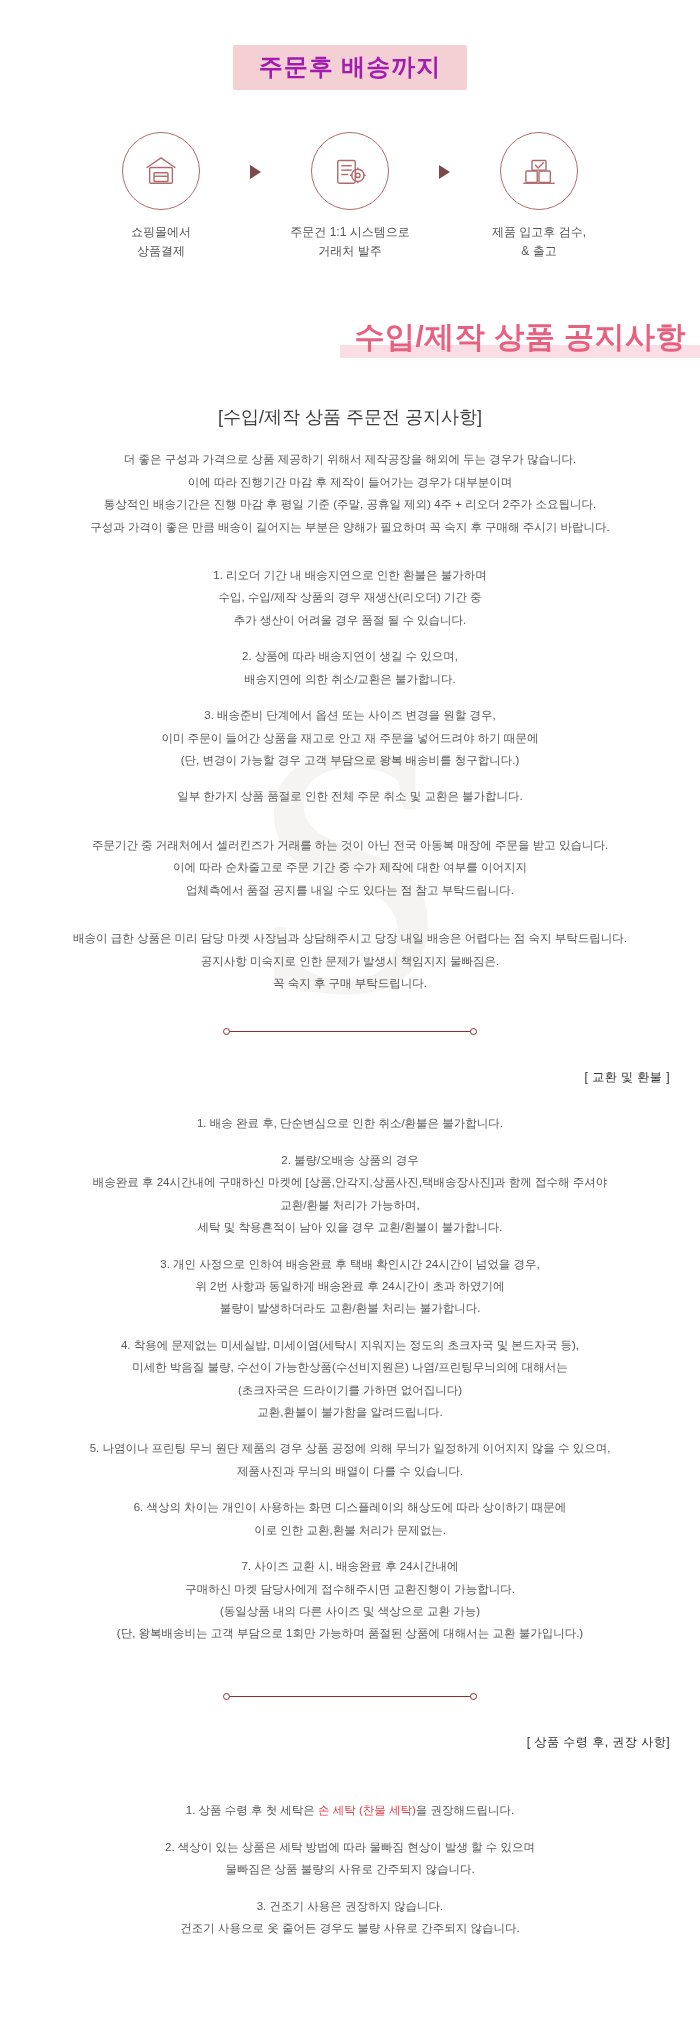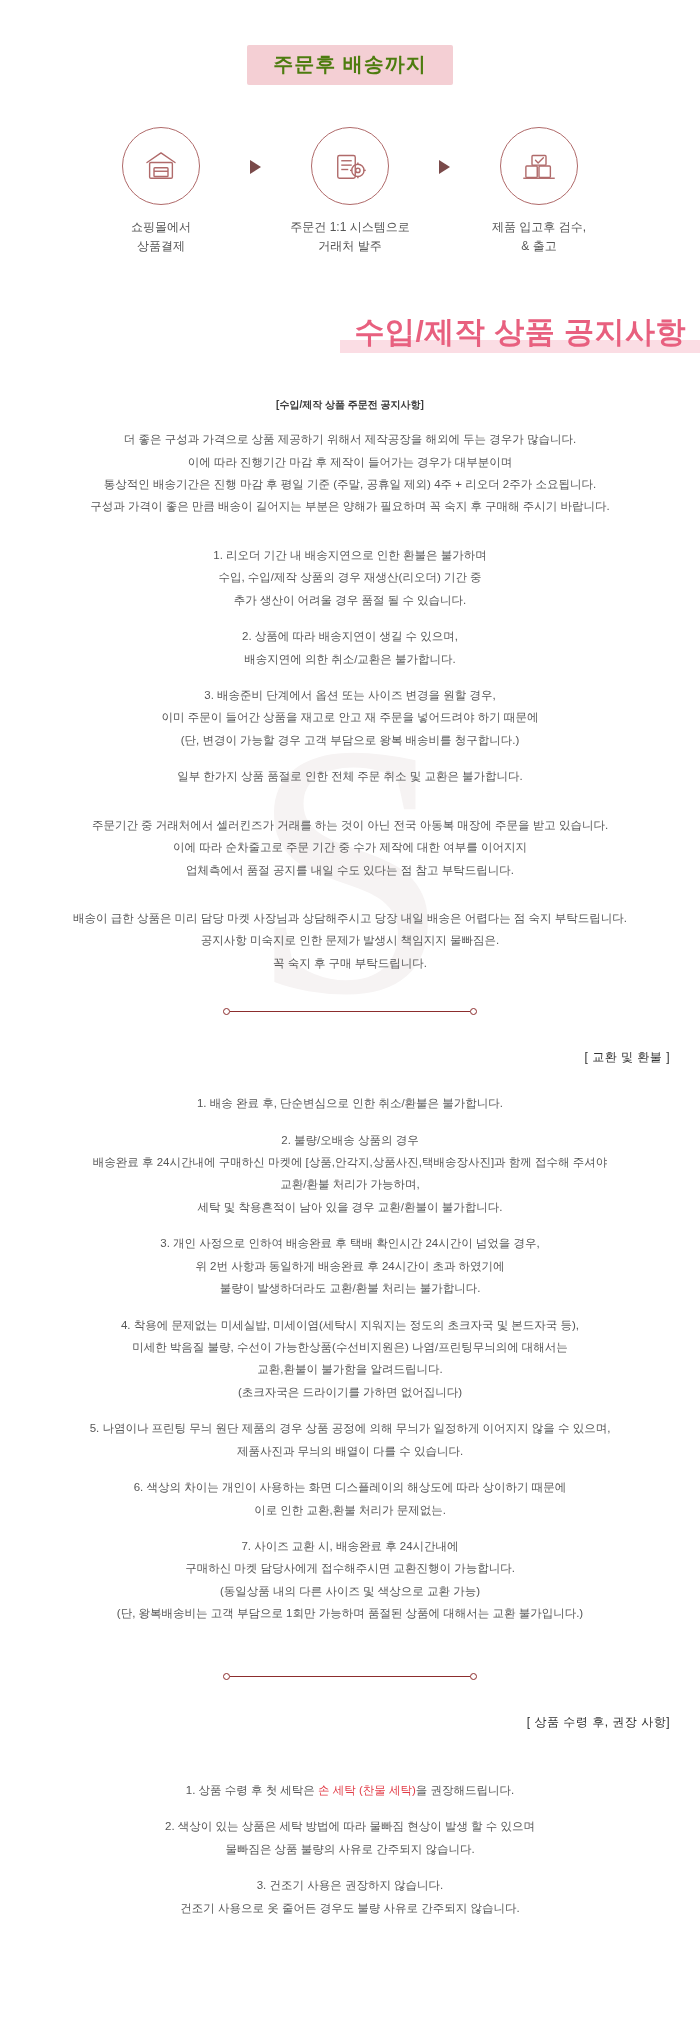--- a/index.html
+++ b/index.html
@@ -37,23 +37,23 @@
     text-align:center;
     padding-top:45px;
   }
   .banner {
     display:inline-block;
     background:#f4cfd4;
     padding:6px 26px 7px;
     border-radius:2px;
   }
   .banner-text {
-    font-size:20px;
+    font-size:24px;
     font-weight:bold;
-    color:#4d7c0f;
+    color:#a21caf;
     letter-spacing:1px;
   }
 
   
   .steps {
     display:flex;
     justify-content:center;
     align-items:flex-start;
     gap:14px;
     margin-top:42px;
@@ -102,22 +102,22 @@
     left:0; right:0;
     bottom:2px;
     height:13px;
     background:#fbdde4;
     z-index:-1;
   }
 
   
   .block { text-align:center; }
   .h-strong {
-    font-size:10px;
-    font-weight:bold;
+    font-size:18px;
+    font-weight:normal;
     color:#3b3b3b;
     line-height:1.9;
   }
   p.t {
     font-size:11.5px;
     line-height:1.95;
     color:#555;
     margin:0;
     white-space:pre-line;
   }
@@ -300,22 +300,22 @@
       <div>
         <p class="t red-b">3. 개인 사정으로 인하여 배송완료 후 택배 확인시간 24시간이 넘었을 경우,</p>
         <p class="t red-b">위 2번 사항과 동일하게 배송완료 후 24시간이 초과 하였기에</p>
         <p class="t">불량이 발생하더라도 교환/환불 처리는 불가합니다.</p>
       </div>
       <div class="gap-s"></div>
 
       <div>
         <p class="t">4. 착용에 문제없는 미세실밥, 미세이염(세탁시 지워지는 정도의 초크자국 및 본드자국 등),</p>
         <p class="t red-b">미세한 박음질 불량, 수선이 가능한상품(수선비지원은) 나염/프린팅무늬의에 대해서는</p>
+        <p class="t">(초크자국은 드라이기를 가하면 없어집니다)</p>
         <p class="t red-b">교환,환불이 불가함을 알려드립니다.</p>
-        <p class="t">(초크자국은 드라이기를 가하면 없어집니다)</p>
       </div>
       <div class="gap-s"></div>
 
       <div>
         <p class="t red-b">5. 나염이나 프린팅 무늬 원단 제품의 경우 상품 공정에 의해 무늬가 일정하게 이어지지 않을 수 있으며,</p>
         <p class="t">제품사진과 무늬의 배열이 다를 수 있습니다.</p>
       </div>
       <div class="gap-s"></div>
 
       <div>

